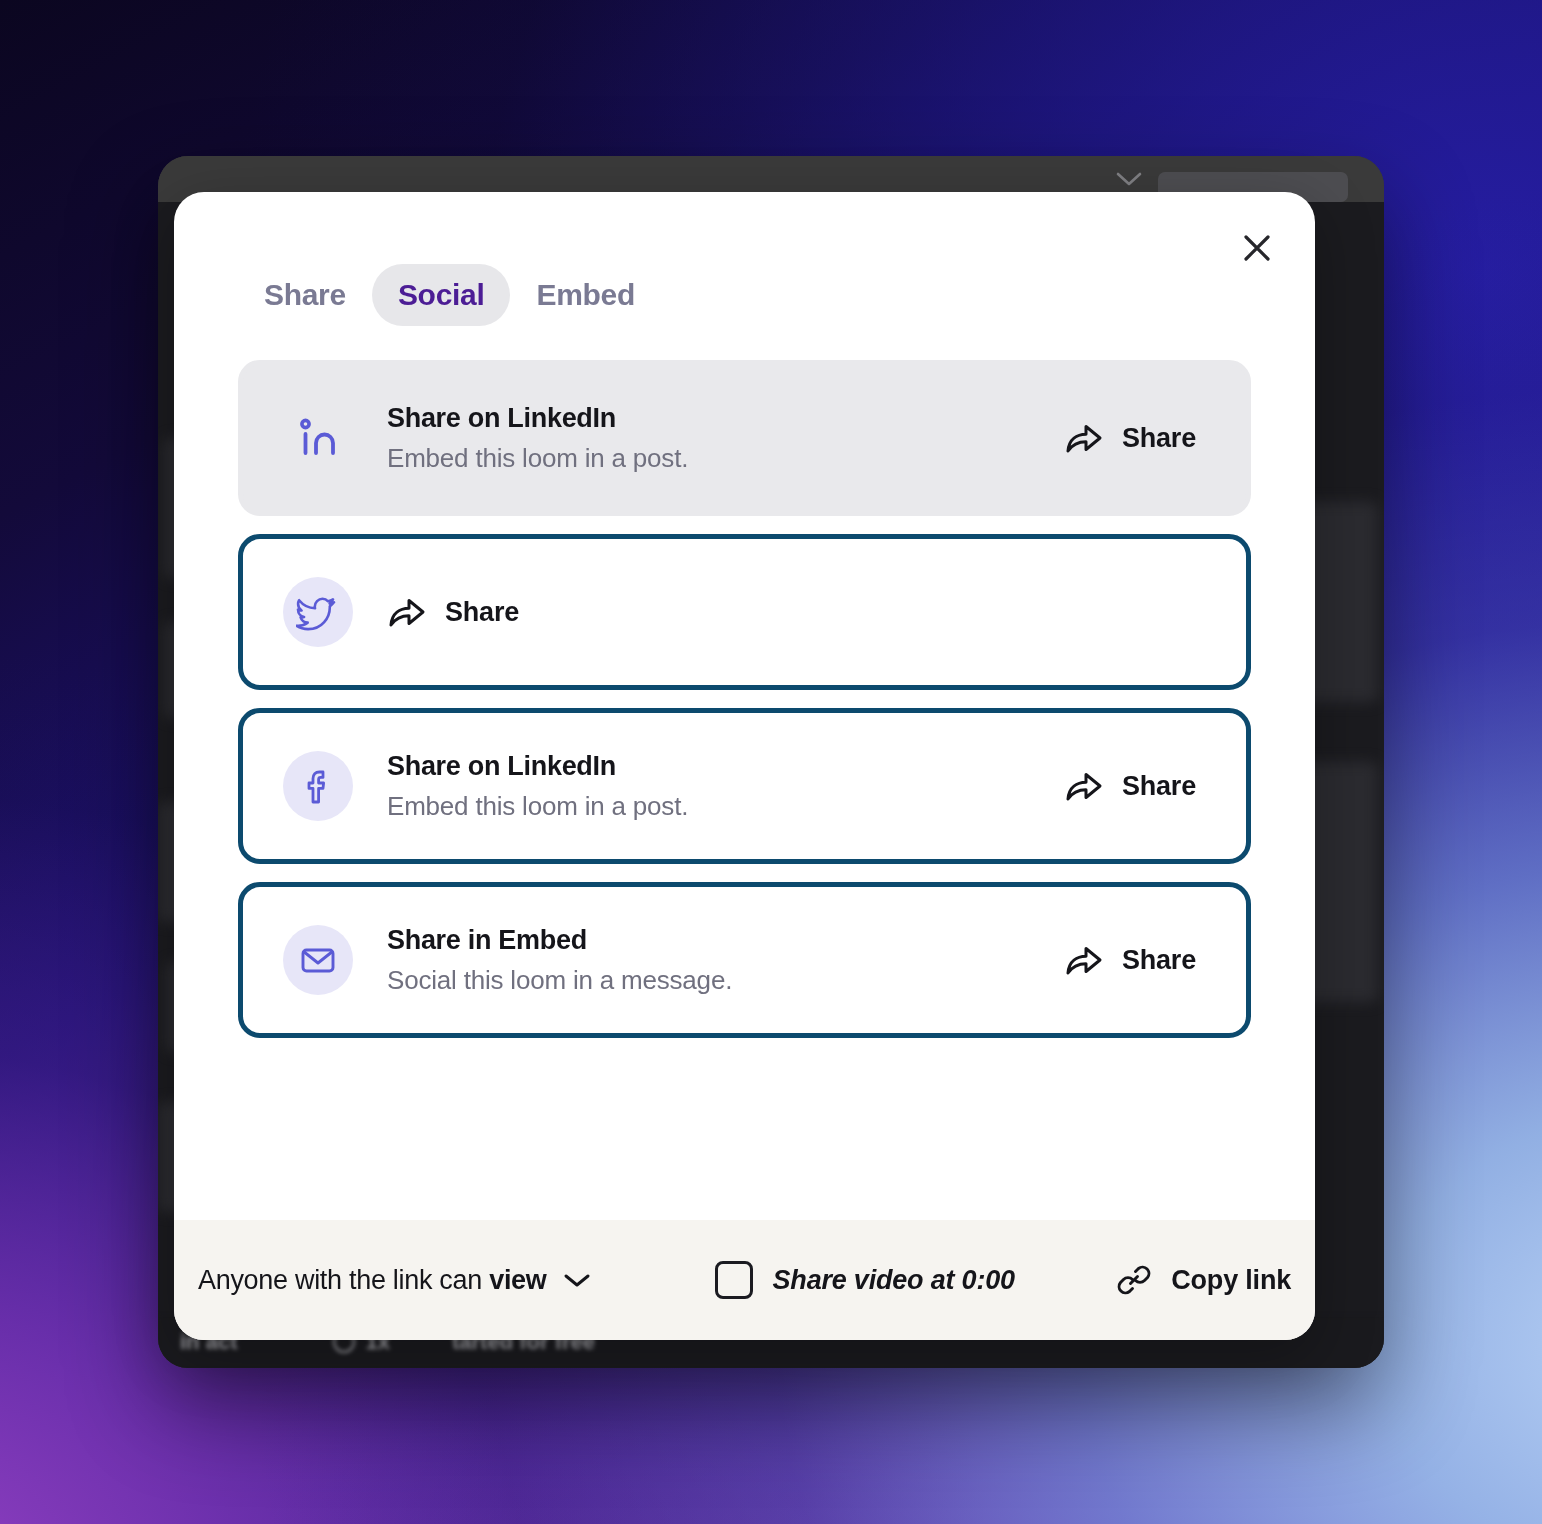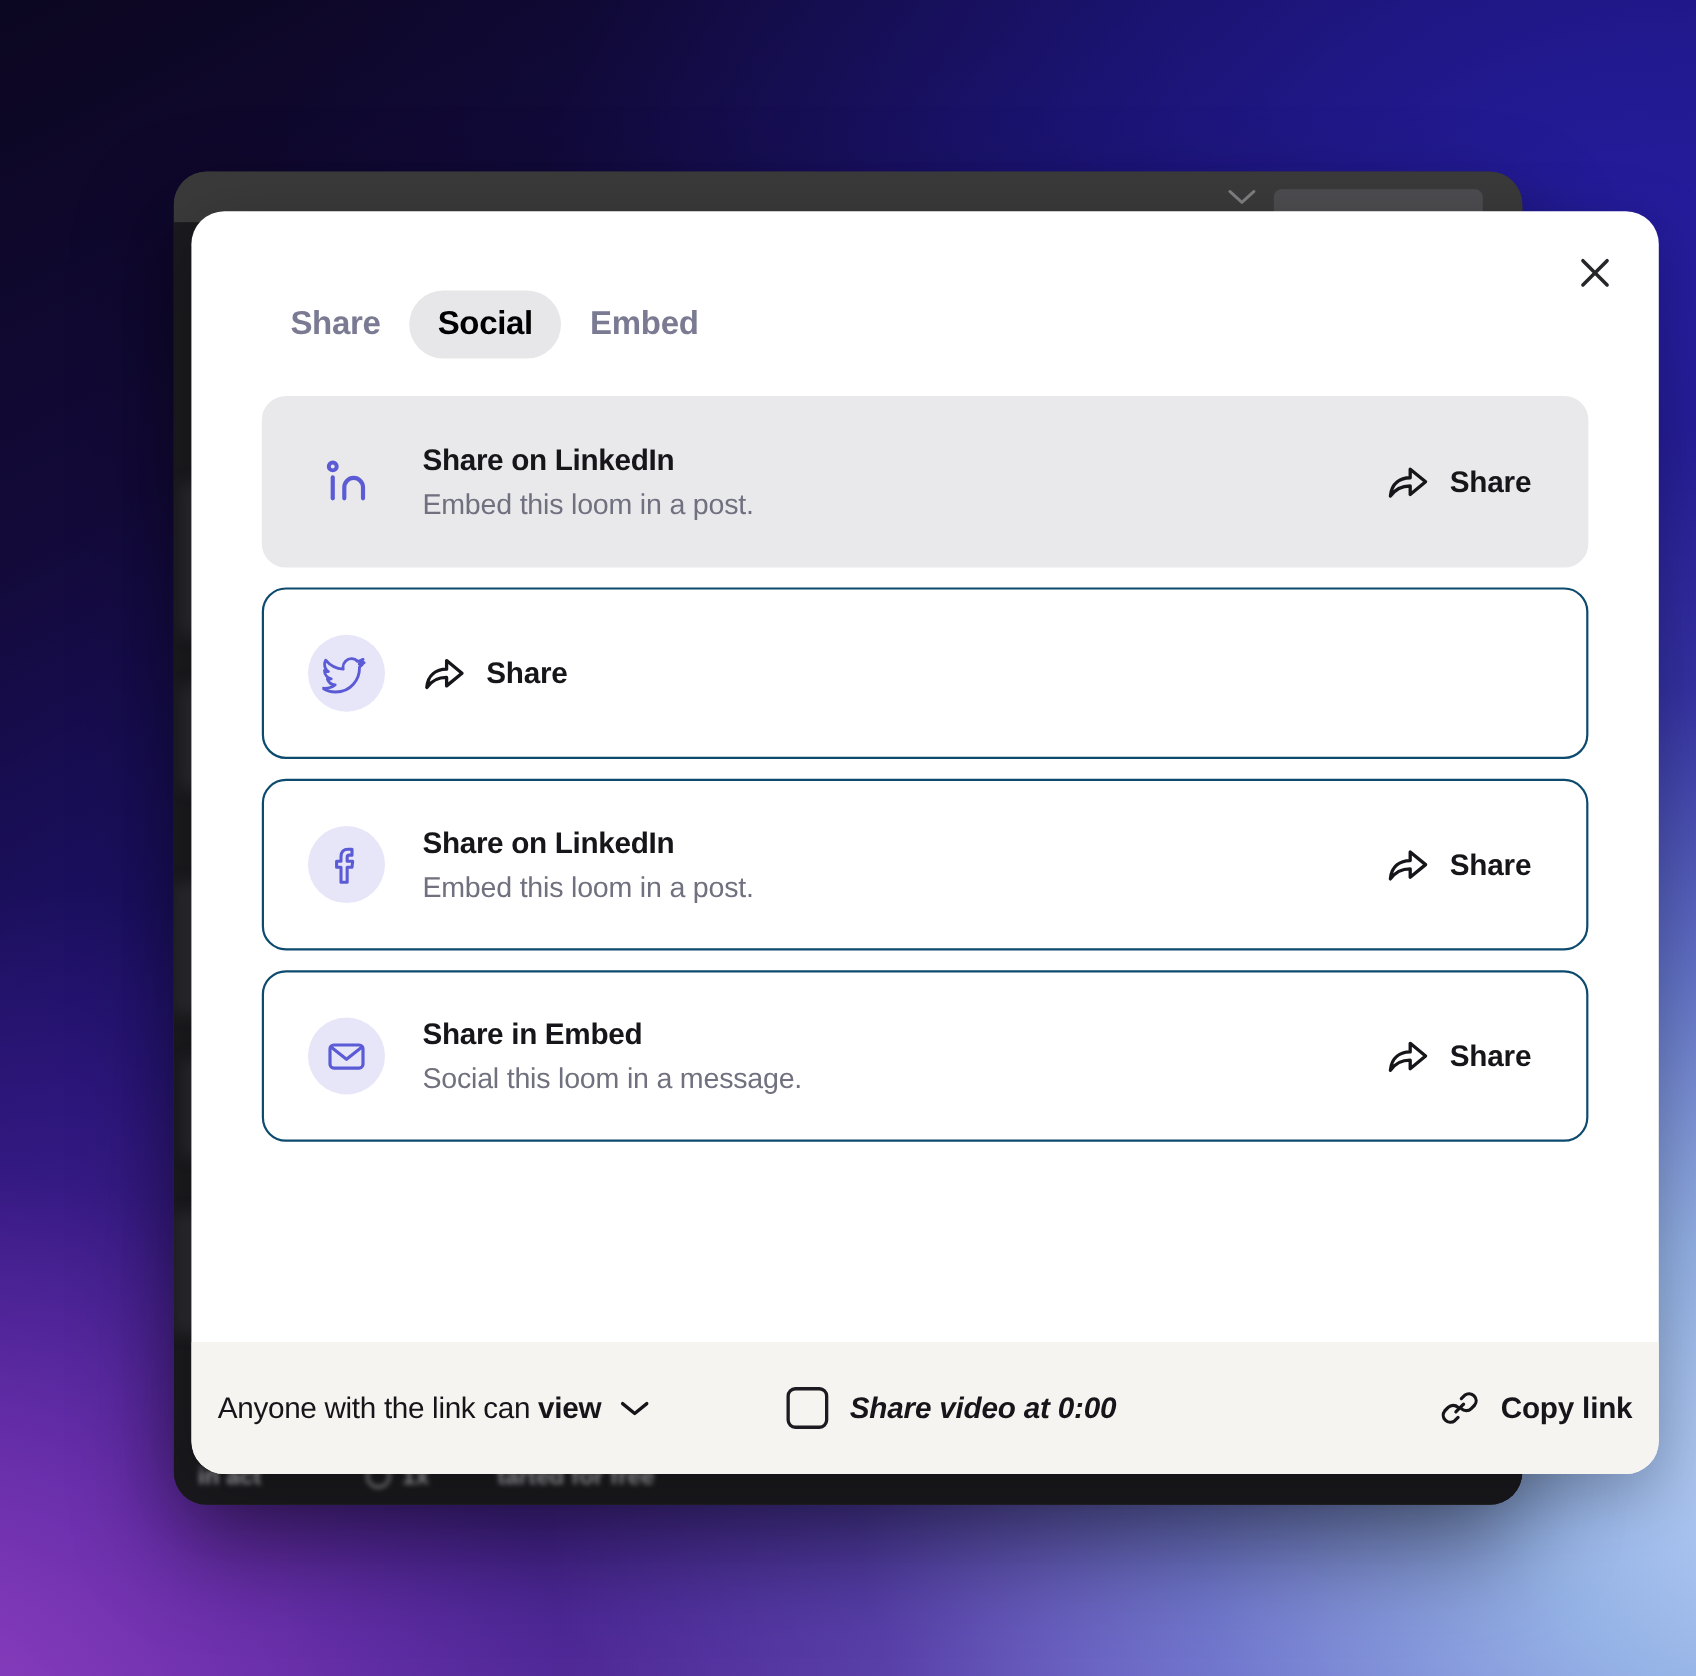--- a/index.html
+++ b/index.html
@@ -96,21 +96,21 @@
     border: 2px solid #c9c9cf;
     border-radius: 50%;
     opacity: .75;
   }
 
   
   #modal {
     position: absolute;
     left: 174px;
     top: 192px;
-    width: 1334px;
+    width: 1141px;
     height: 1148px;
     background: #ffffff;
     border-radius: 30px;
     overflow: hidden;
     box-shadow: 0 18px 60px rgba(0,0,0,0.28);
     display: flex;
     flex-direction: column;
   }
 
   #modal-main {
@@ -149,31 +149,31 @@
     border-radius: 999px;
     cursor: pointer;
     letter-spacing: -0.3px;
     white-space: nowrap;
     background: transparent;
     border: none;
     font-family: "Liberation Sans", sans-serif;
   }
   .tab.active {
     background: #e7e7ea;
-    color: #000000;
+    color: #4c1d95;
   }
 
   
   #share-list { display: flex; flex-direction: column; gap: 18px; }
 
   .share-row {
     display: flex;
     align-items: center;
     height: 156px;
-    border: 2px solid #0c4a6e;
+    border: 5px solid #0c4a6e;
     border-radius: 22px;
     background: #ffffff;
     padding: 0 32px 0 40px;
     cursor: pointer;
   }
   .share-row.selected {
     background: #e9e9ec;
     border-color: #e9e9ec;
   }
 

